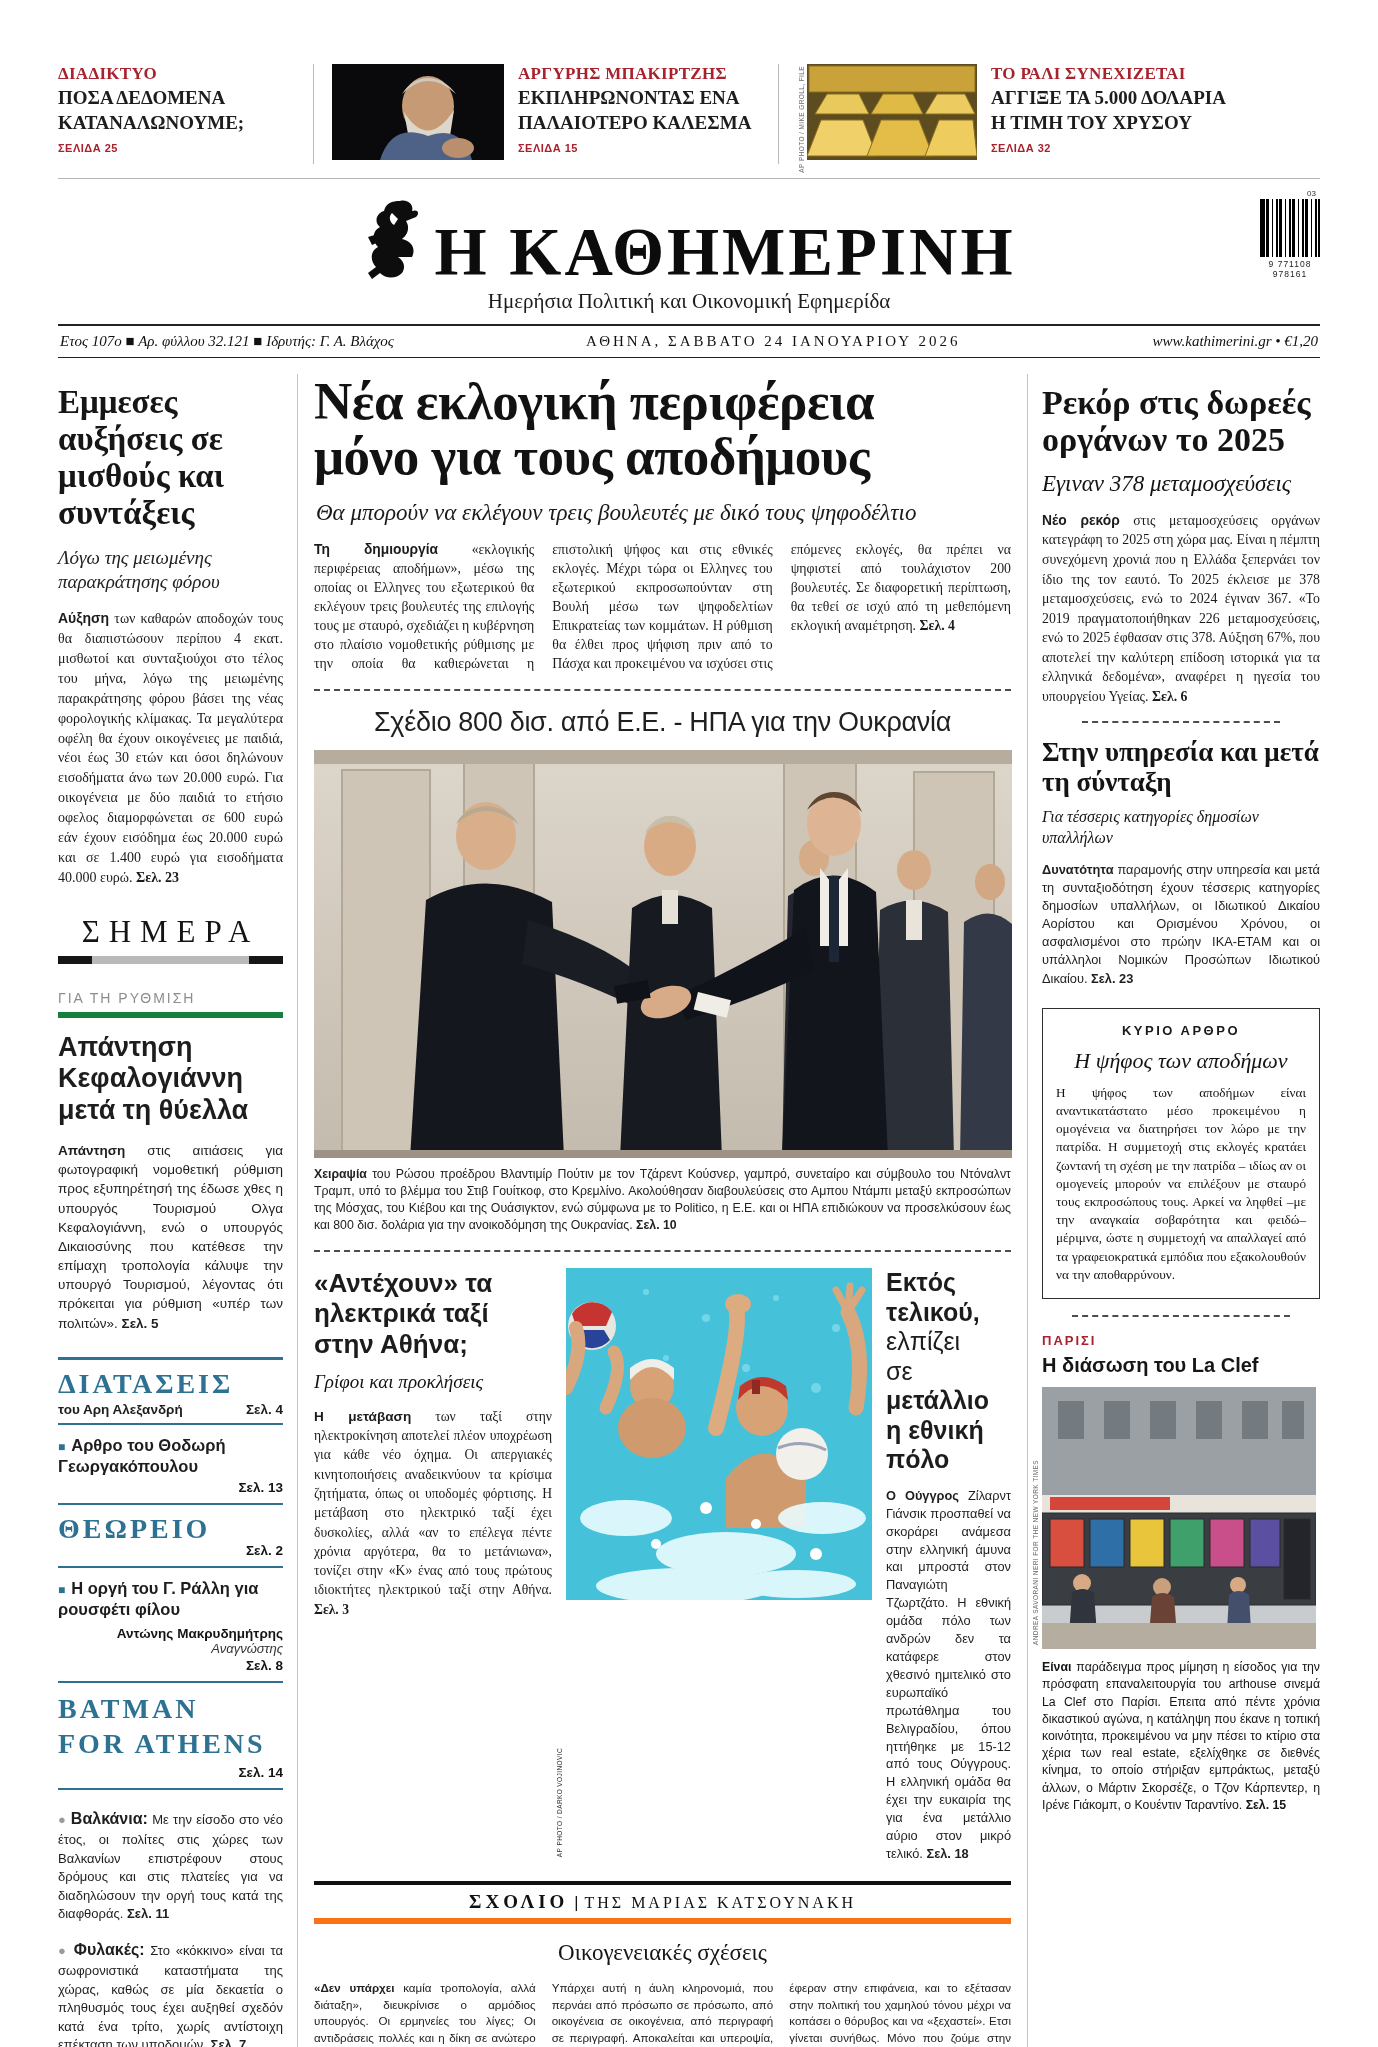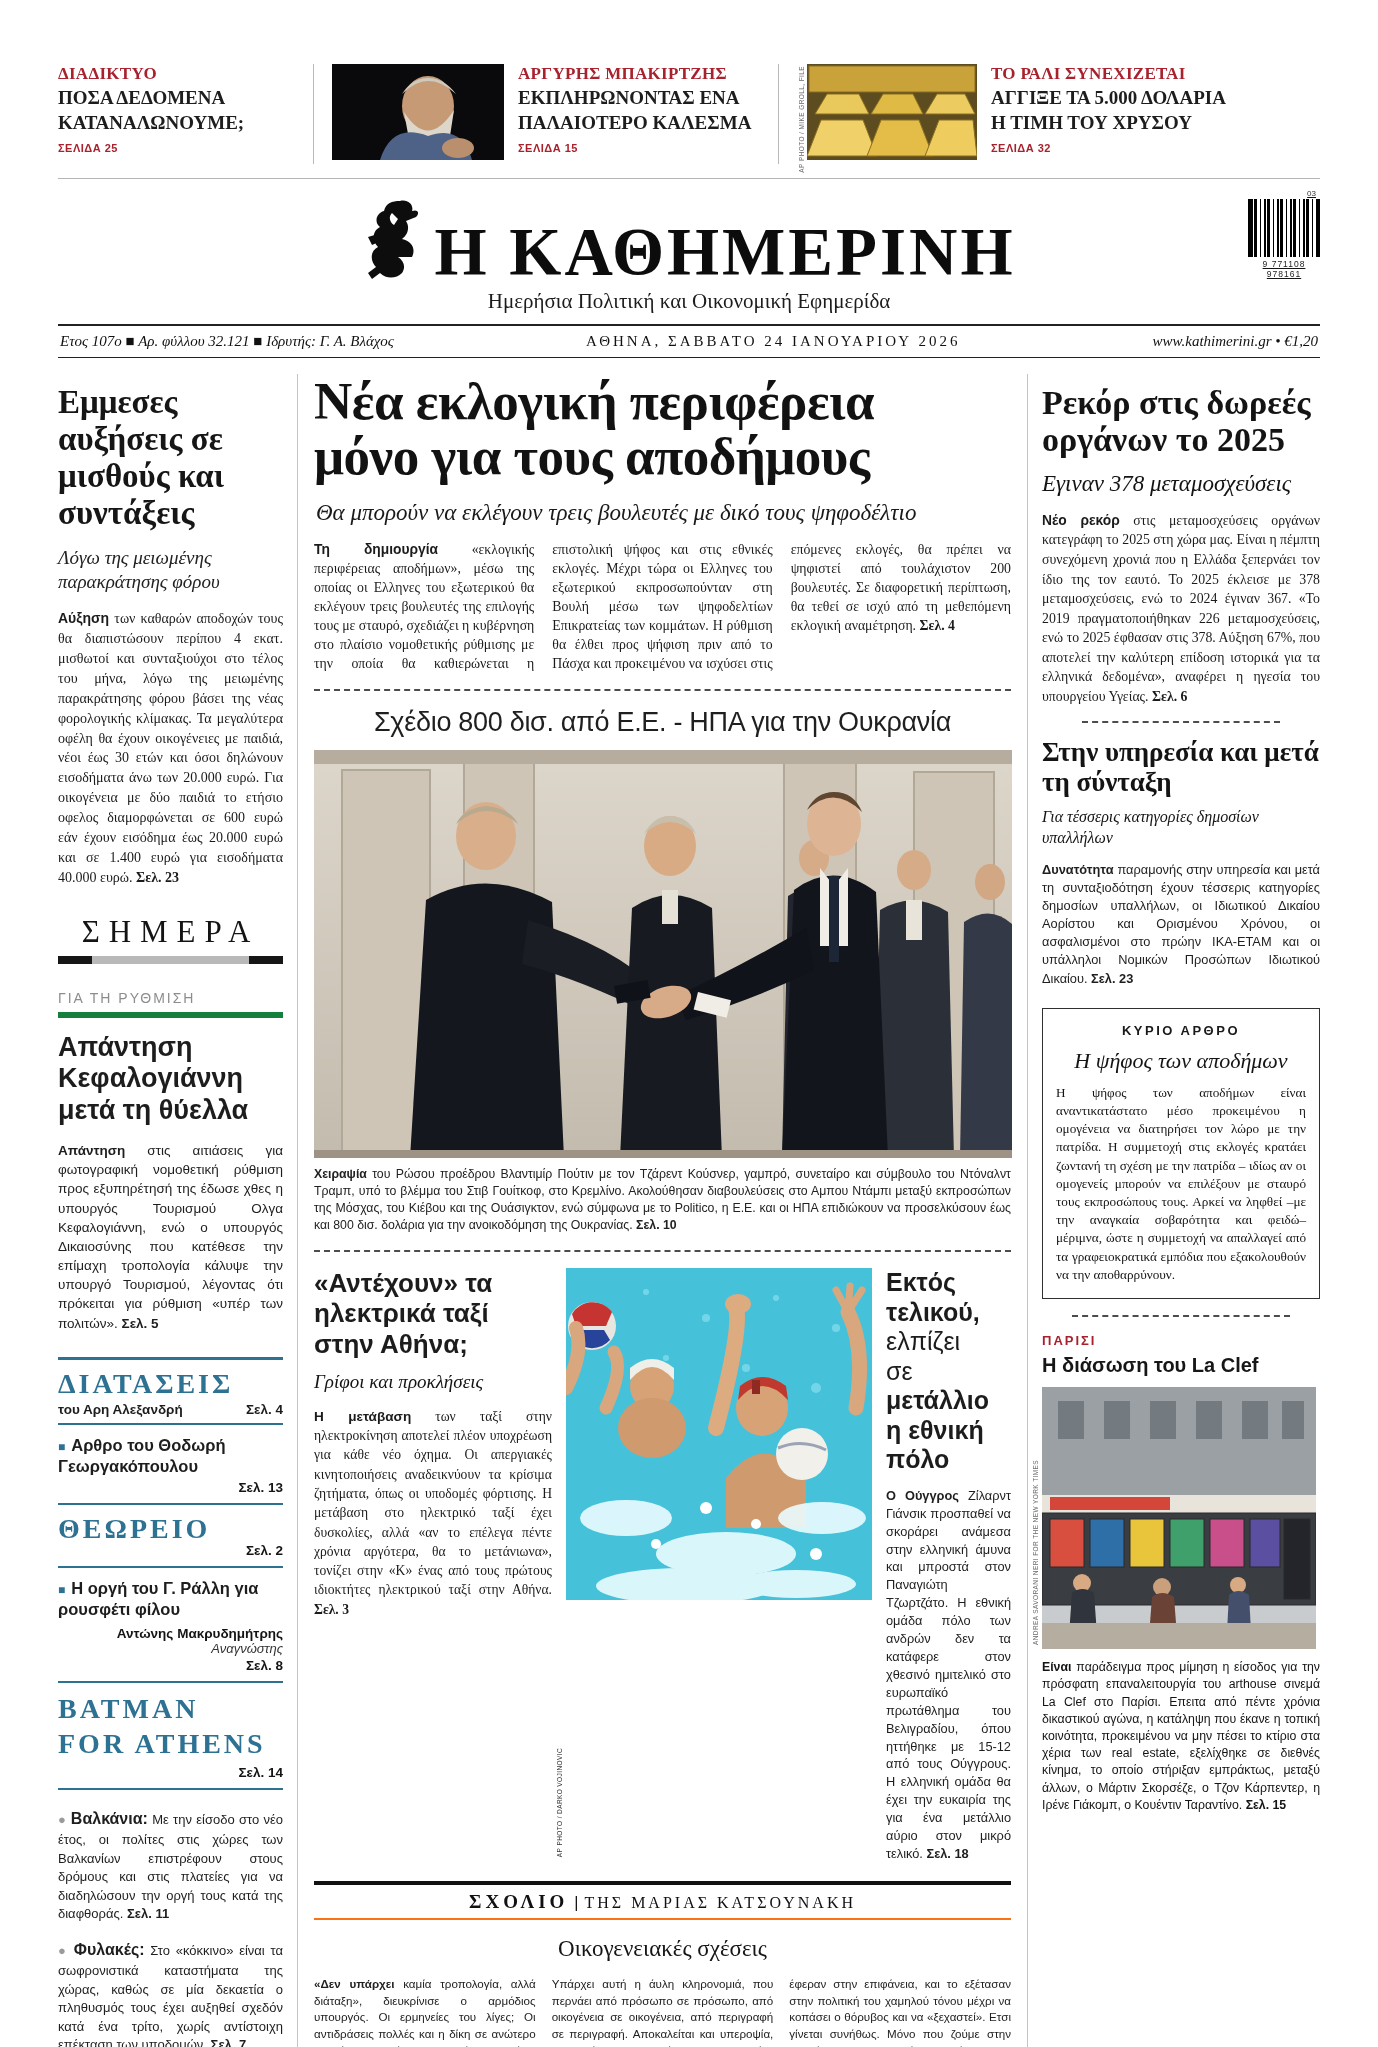--- a/index.html
+++ b/index.html
@@ -23,21 +23,21 @@
   .vcred { position:absolute; writing-mode:vertical-rl; transform:rotate(180deg);
            font-size:6.5px; letter-spacing:.4px; color:#6b6b6b; white-space:nowrap; }
   .tz-photo .vcred { left:-9px; top:2px; }
 
   .rule-gray-full { border:none; border-top:1px solid #b5b5b5; }
 
   
   .masthead { position:relative; display:flex; align-items:flex-end; justify-content:center; padding:18px 0 2px 0; }
   .mast-title { font-family:"Liberation Serif", serif; font-weight:700; font-size:67px; letter-spacing:3px; line-height:1; color:#0c0c0c; }
   .griffin { margin-right:10px; }
-  .barcode-wrap { position:absolute; right:0; bottom:8px; width:72px; text-align:center;text-decoration:underline; }
+  .barcode-wrap { position:absolute; right:0; bottom:8px; width:60px; text-align:center; }
   .barcode-top { font-size:8px; color:#333; text-align:right; padding-right:4px; }
   .barcode { height:58px; margin:1px 0 2px 0;
     background:repeating-linear-gradient(90deg,#000 0 2px,#fff 2px 3px,#000 3px 6px,#fff 6px 9px,#000 9px 10px,#fff 10px 13px);
     border-left:3px solid #000; border-right:2px solid #000; }
   .barcode-num { font-size:8.5px; color:#222; letter-spacing:1px; }
   .mast-sub { text-align:center; font-family:"Liberation Serif", serif; font-size:21px; color:#1c1c1c; padding:2px 0 10px 0; }
 
   .rule-thick { border:none; border-top:2.5px solid #222; }
   .rule-thin  { border:none; border-top:1px solid #222; }
   .dateline { display:flex; justify-content:space-between; align-items:center; padding:7px 2px; }
@@ -97,21 +97,21 @@
 
   .bottom-row { display:grid; grid-template-columns:238px 306px 1fr; gap:14px; margin-top:4px; }
   .taxi-head { font-weight:700; font-size:26px; line-height:1.16; color:#1c1c1c; }
   .taxi-deck { font-family:"Liberation Serif", serif; font-style:italic; font-size:19px; margin:12px 0 14px 0; }
   .polo-photo { position:relative; }
   .polo-photo .vcred { left:-10px; bottom:6px; color:#333; }
   .polo-head { font-size:25px; line-height:1.18; color:#1c1c1c; font-weight:400; }
   .polo-head .bld { font-weight:700; }
   .small-body { font-size:12.8px; line-height:1.40; text-align:justify; color:#1e1e1e; margin-top:12px; }
 
-  .sx-band { border-top:4px solid #111; border-bottom:2px solid #f97316; text-align:center; padding:6px 0 5px 0; margin-top:18px; }
+  .sx-band { border-top:4px solid #111; border-bottom:6px solid #f97316; text-align:center; padding:6px 0 5px 0; margin-top:18px; }
   .sx-band .sx-label { font-family:"Liberation Serif", serif; font-weight:700; font-size:19px; letter-spacing:4px; color:#111; }
   .sx-band .sx-sep { font-weight:400; color:#111; margin:0 6px; }
   .sx-band .sx-author { font-family:"Liberation Serif", serif; font-size:16px; letter-spacing:3px; color:#111; }
   .sx-title { text-align:center; font-family:"Liberation Serif", serif; font-size:23px; color:#151515; margin:16px 0 14px 0; }
   .sx-body { column-count:3; column-gap:16px; font-size:11.6px; line-height:1.44; text-align:justify; color:#222; }
 
   
   .rr-head1 { font-family:"Liberation Serif", serif; font-weight:700; font-size:34px; line-height:1.1; color:#141414; margin-top:10px; }
   .rr-deck { font-family:"Liberation Serif", serif; font-style:italic; font-size:23px; margin:12px 0 14px 0; }
   .rr-head2 { font-family:"Liberation Serif", serif; font-weight:700; font-size:27px; line-height:1.12; color:#141414; }

